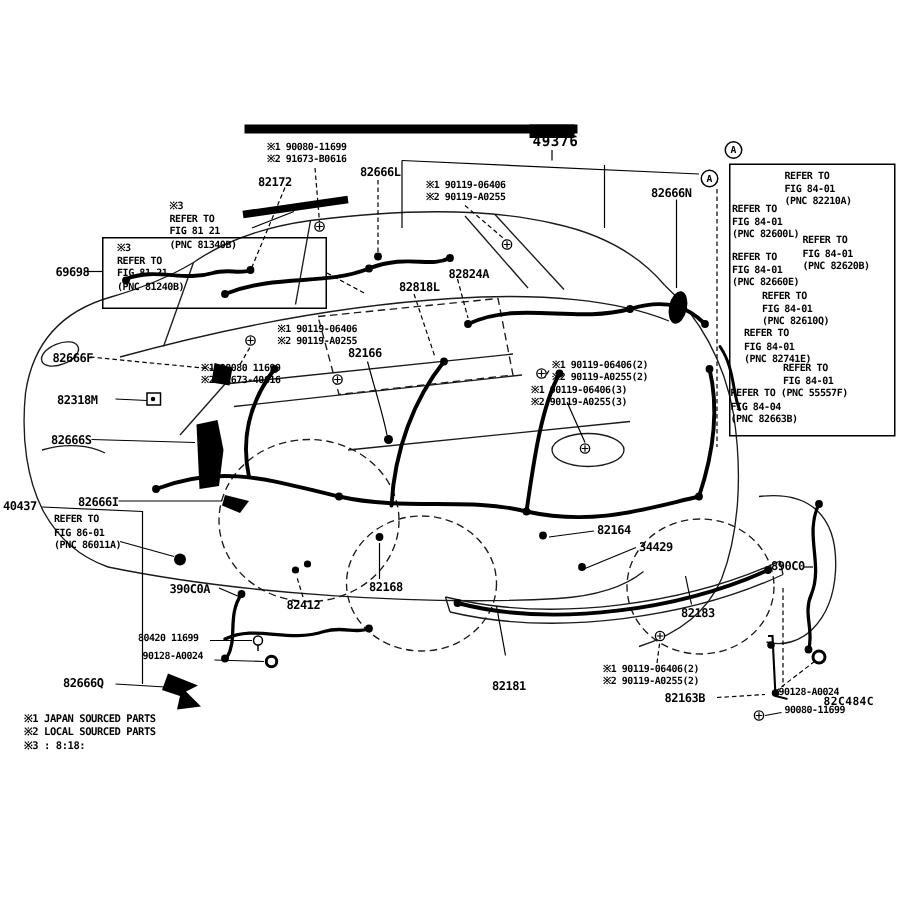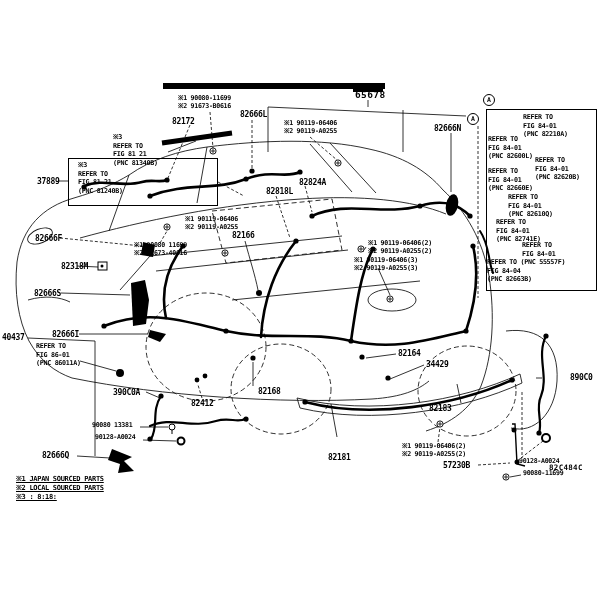--- a/index.html
+++ b/index.html
@@ -8,21 +8,21 @@
     font-family:"DejaVu Sans Mono", monospace;color:#000;overflow:hidden;
   }
   svg.art{position:absolute;left:0;top:0;}
   .lbl{
     position:absolute;font-weight:bold;font-size:8px;line-height:9px;
     white-space:pre-line;letter-spacing:-0.3px;color:#000;
   }
   .pn-lg{font-size:9.5px;letter-spacing:0.4px;}
   .note{font-size:6.6px;line-height:7.8px;}
   .ref{font-size:6.7px;line-height:8.6px;}
-  .legend-line{font-size:7px;line-height:8.6px;text-decoration:underline;}
+  .legend-line{font-size:7px;line-height:8.6px;}
   .panel{
     position:absolute;left:486px;top:109px;width:109px;height:180px;
     border:1.6px solid #000;background:transparent;
   }
   .refbox{
     position:absolute;border:1px solid #000;background:transparent;
   }
   .circleA{
     position:absolute;width:10px;height:10px;border:1px solid #000;border-radius:50%;
     font-size:6.5px;font-weight:bold;text-align:center;line-height:10px;
@@ -192,59 +192,59 @@
     <path d="M522,392 L522,458"></path>
     <path d="M438,442 L440,427"></path>
     <path d="M478,465 L510,463"></path>
     <path d="M517,461 L543,441"></path>
   </g>
 
   <rect x="163" y="83" width="222" height="6" fill="#000"></rect>
   <rect x="353" y="83" width="30" height="9" fill="#000"></rect>
 </svg>
 
-<div class="lbl pn-lg" style="left:355px;top:90px">65678</div>
+<div class="lbl pn-lg" style="left:355px;top:90px">49376</div>
 <div class="lbl" style="left:172px;top:117px">82172</div>
 <div class="lbl" style="left:240px;top:110px">82666L</div>
 <div class="lbl" style="left:434px;top:124px">82666N</div>
-<div class="lbl" style="left:37px;top:177px">37889</div>
+<div class="lbl" style="left:37px;top:177px">69698</div>
 <div class="lbl" style="left:35px;top:234px">82666F</div>
-<div class="lbl" style="left:61px;top:262px">82318M</div>
+<div class="lbl" style="left:38px;top:262px">82318M</div>
 <div class="lbl" style="left:34px;top:289px">82666S</div>
 <div class="lbl" style="left:2px;top:333px">40437</div>
 <div class="lbl" style="left:52px;top:330px">82666I</div>
 <div class="lbl" style="left:232px;top:231px">82166</div>
 <div class="lbl" style="left:398px;top:349px">82164</div>
 <div class="lbl" style="left:426px;top:360px">34429</div>
 <div class="lbl" style="left:113px;top:388px">390C0A</div>
 <div class="lbl" style="left:191px;top:399px">82412</div>
-<div class="lbl" style="left:258px;top:387px">82168</div>
+<div class="lbl" style="left:246px;top:387px">82168</div>
 <div class="lbl" style="left:42px;top:451px">82666Q</div>
 <div class="lbl" style="left:328px;top:453px">82181</div>
-<div class="lbl" style="left:429px;top:404px">82183</div>
-<div class="lbl" style="left:443px;top:461px">57230B</div>
-<div class="lbl" style="left:570px;top:373px">890C0</div>
+<div class="lbl" style="left:454px;top:404px">82183</div>
+<div class="lbl" style="left:443px;top:461px">82163B</div>
+<div class="lbl" style="left:514px;top:373px">890C0</div>
 <div class="lbl" style="left:299px;top:178px">82824A</div>
 <div class="lbl" style="left:266px;top:187px">82818L</div>
 
 <div class="lbl note" style="left:178px;top:95px">※1 90080-11699
 ※2 91673-B0616</div>
 <div class="lbl note" style="left:284px;top:120px">※1 90119-06406
 ※2 90119-A0255</div>
 <div class="lbl note" style="left:185px;top:216px">※1 90119-06406
 ※2 90119-A0255</div>
 <div class="lbl note" style="left:134px;top:242px">※1 90080 11699
 ※2 91673-40616</div>
 <div class="lbl note" style="left:368px;top:240px">※1 90119-06406(2)
 ※2 90119-A0255(2)</div>
 <div class="lbl note" style="left:354px;top:257px">※1 90119-06406(3)
 ※2 90119-A0255(3)</div>
 <div class="lbl note" style="left:402px;top:443px">※1 90119-06406(2)
 ※2 90119-A0255(2)</div>
-<div class="lbl note" style="left:92px;top:422px">90080 13381</div>
+<div class="lbl note" style="left:92px;top:422px">80420 11699</div>
 <div class="lbl note" style="left:95px;top:434px">90128-A0024</div>
 <div class="lbl note" style="left:519px;top:458px">90128-A0024</div>
 <div class="lbl note" style="left:523px;top:470px">90080-11699</div>
 
 <div class="lbl ref" style="left:113px;top:133px">※3
 REFER TO
 FIG 81 21
 (PNC 81340B)</div>
 <div class="refbox" style="left:68px;top:158px;width:148px;height:46px"></div>
 <div class="lbl ref" style="left:78px;top:161px">※3

